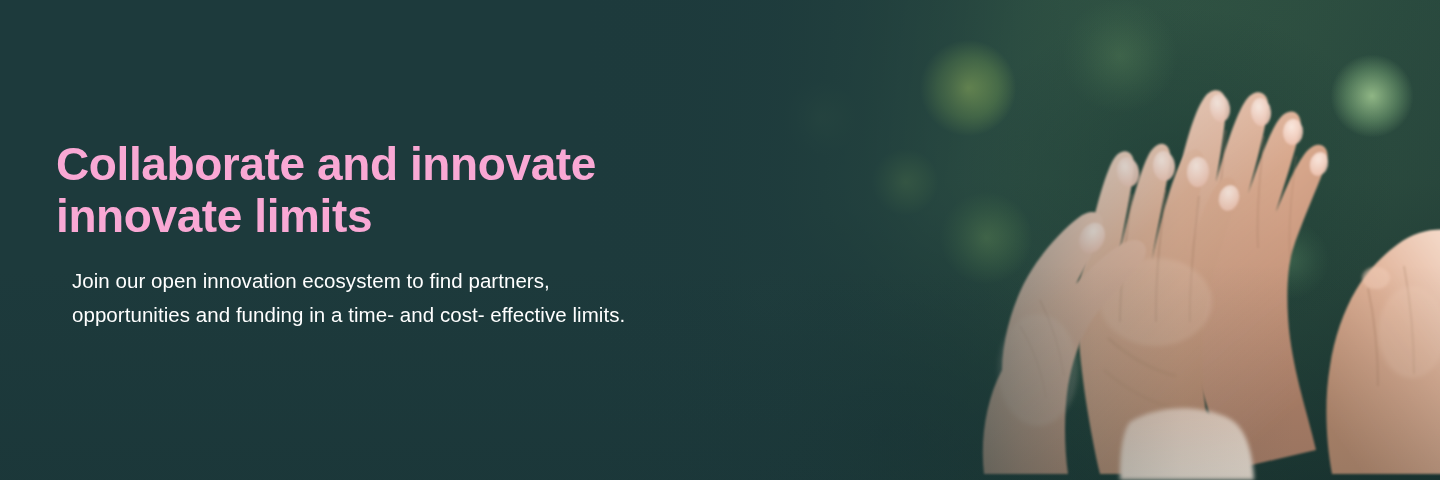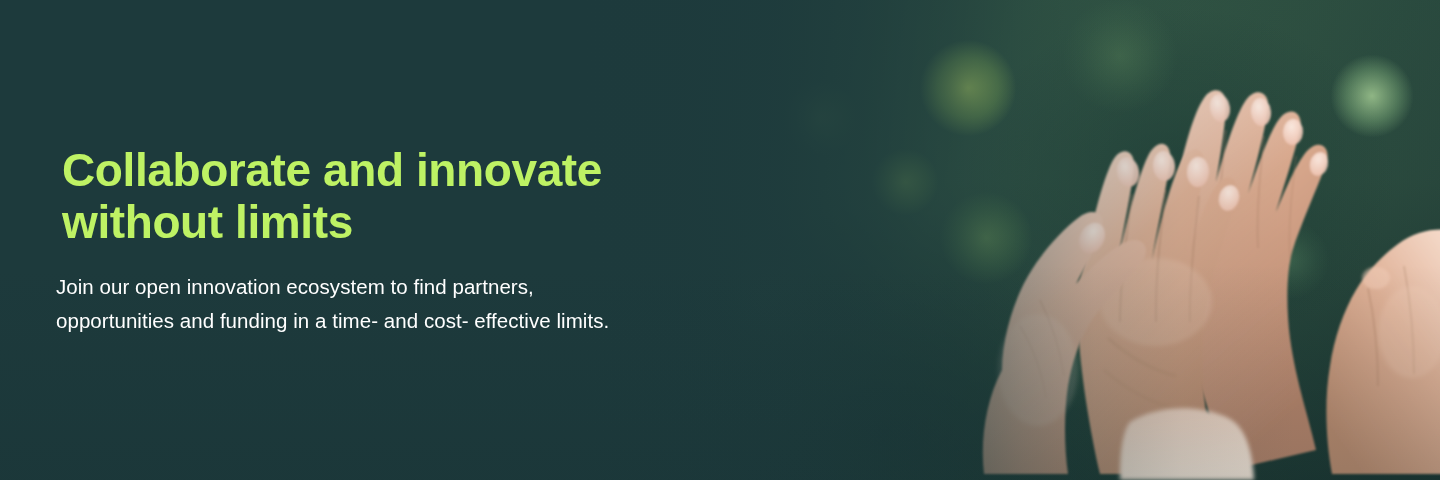--- a/index.html
+++ b/index.html
@@ -79,30 +79,30 @@
 
   
   .content {
     position: absolute;
     left: 56px;
     top: 138px;
     width: 820px;
     z-index: 5;
   }
   .headline {
-    margin: 6px;
-    color: #bef264;
+    margin: 0;
+    color: #f9a8d4;
     font-size: 46px;
     line-height: 52px;
     font-weight: 700;
     letter-spacing: -0.4px;
   }
   .headline .line { display: block; }
   .subcopy {
-    margin: 22px 0 0 0;
+    margin: 22px 0 0 16px;
     color: #ffffff;
     font-size: 20.5px;
     line-height: 34px;
     font-weight: 400;
     letter-spacing: 0.05px;
   }
   .subcopy .line { display: block; }
 </style>
 </head>
 <body>
@@ -210,21 +210,21 @@
       </g>
     </svg>
   </div>
 
   <div class="teal-overlay"></div>
   <div class="bottom-shade"></div>
 
   <div class="content">
     <h1 class="headline">
       <span class="line">Collaborate and innovate</span>
-      <span class="line">without limits</span>
+      <span class="line">innovate limits</span>
     </h1>
     <p class="subcopy">
       <span class="line">Join our open innovation ecosystem to find partners,</span>
       <span class="line">opportunities and funding in a time- and cost- effective limits.</span>
     </p>
   </div>
 
 </div>
 
 </body></html>

